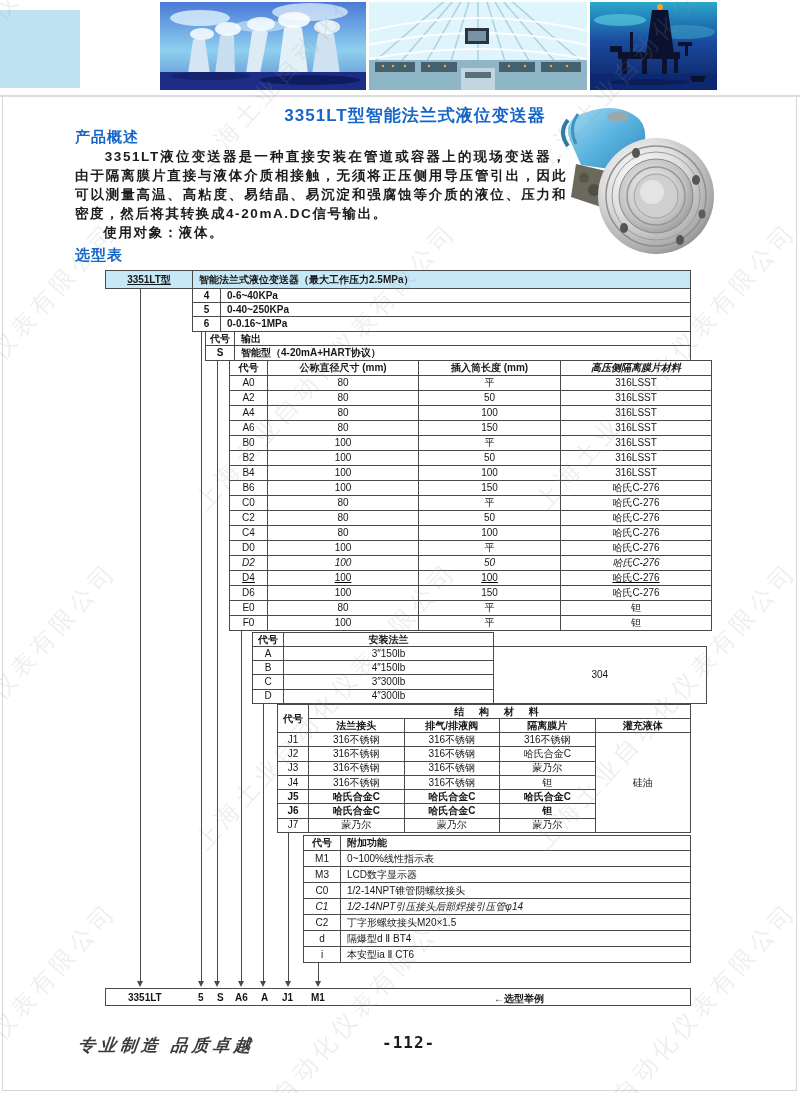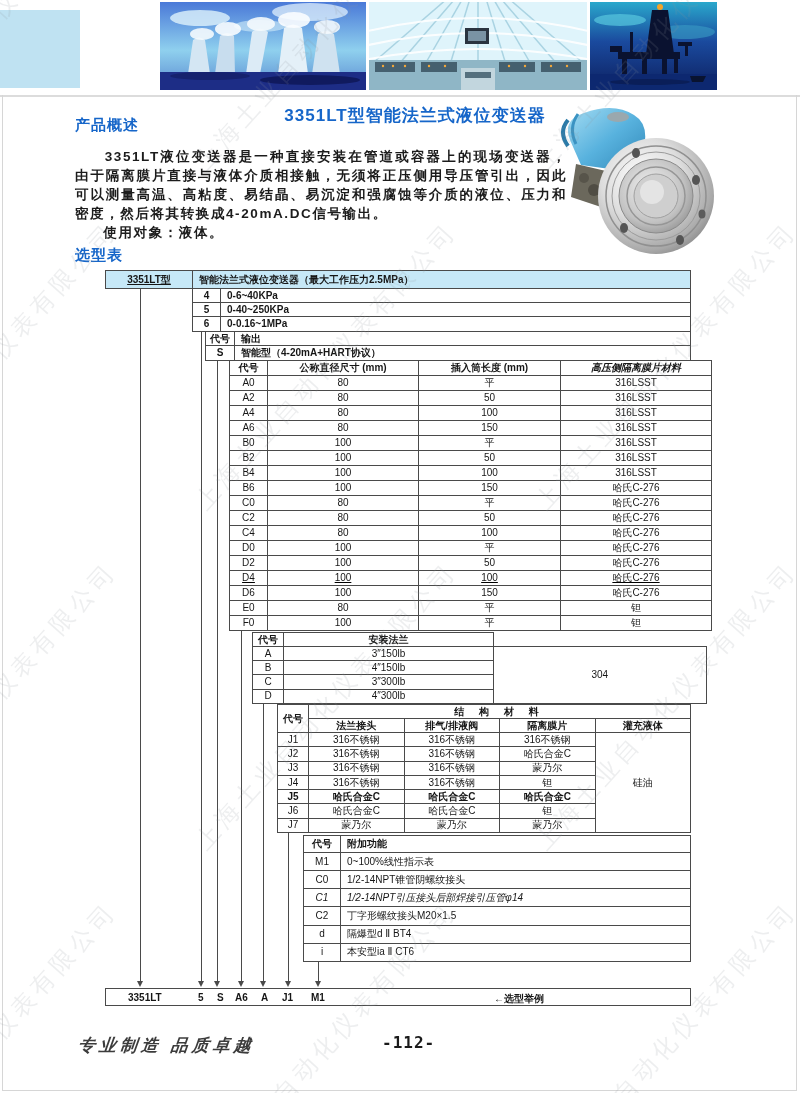--- a/index.html
+++ b/index.html
@@ -157,21 +157,21 @@
       <ellipse cx="60" cy="80" rx="40" ry="3" fill="#0a1e58"></ellipse>
     </svg>
   </div>
 
   <div class="grayline"></div>
   <div class="edge-l"></div>
   <div class="edge-r"></div>
   <div class="edge-b"></div>
 
   <div class="title">3351LT型智能法兰式液位变送器</div>
-  <div class="h-blue" style="left:75px;top:116px;">产品概述</div>
+  <div class="h-blue" style="left:75px;top:128px;">产品概述</div>
   <div class="overview">
     <div class="p1">3351LT液位变送器是一种直接安装在管道或容器上的现场变送器，由于隔离膜片直接与液体介质相接触，无须将正压侧用导压管引出，因此可以测量高温、高粘度、易结晶、易沉淀和强腐蚀等介质的液位、压力和密度，然后将其转换成4-20mA.DC信号输出。</div>
     <div class="p2">使用对象：液体。</div>
   </div>
   <div class="h-blue" style="left:75px;top:246px;">选型表</div>
 
   <div class="prod">
     <svg width="168" height="152" viewBox="0 0 168 152">
       <defs>
         <linearGradient id="gHouse" x1="0" y1="0" x2="1" y2="1">
@@ -325,21 +325,21 @@
           <td>80</td>
           <td>100</td>
           <td>哈氏C-276</td>
         </tr>
     <tr style="height:14.28px;">
           <td>D0</td>
           <td>100</td>
           <td>平</td>
           <td>哈氏C-276</td>
         </tr>
-    <tr style="height:14.28px;">
+    <tr style="height:14.28px;font-style:italic;">
           <td>D2</td>
           <td>100</td>
           <td>50</td>
           <td>哈氏C-276</td>
         </tr>
     <tr style="height:14.28px;text-decoration:underline;">
           <td>D4</td>
           <td>100</td>
           <td>100</td>
           <td>哈氏C-276</td>
@@ -428,21 +428,21 @@
           <td>316不锈钢</td>
           <td>316不锈钢</td>
           <td>钽</td>
         </tr>
     <tr style="height:14.3px;font-weight:bold;">
           <td>J5</td>
           <td>哈氏合金C</td>
           <td>哈氏合金C</td>
           <td>哈氏合金C</td>
         </tr>
-    <tr style="height:14.3px;">
+    <tr style="height:14.3px;font-weight:bold;">
           <td>J6</td>
           <td>哈氏合金C</td>
           <td>哈氏合金C</td>
           <td>钽</td>
         </tr>
     <tr style="height:14.3px;">
           <td>J7</td>
           <td>蒙乃尔</td>
           <td>蒙乃尔</td>
           <td>蒙乃尔</td>
@@ -452,20 +452,24 @@
 
   <table class="t" style="left:303px;top:835px;width:388px;height:127px;">
     <tbody>
         <tr style="height:15px;">
       <td class="b" style="width:32px;">代号</td>
       <td class="b l">附加功能</td>
     </tr>
     <tr style="height:16px;">
           <td>M1</td>
           <td class="l">0~100%线性指示表</td>
+        </tr>
+    <tr style="height:16px;">
+          <td>M3</td>
+          <td class="l">LCD数字显示器</td>
         </tr>
     <tr style="height:16px;">
           <td>C0</td>
           <td class="l">1/2-14NPT锥管阴螺纹接头</td>
         </tr>
     <tr style="height:16px;font-style:italic;">
           <td>C1</td>
           <td class="l">1/2-14NPT引压接头后部焊接引压管φ14</td>
         </tr>
     <tr style="height:16px;">

